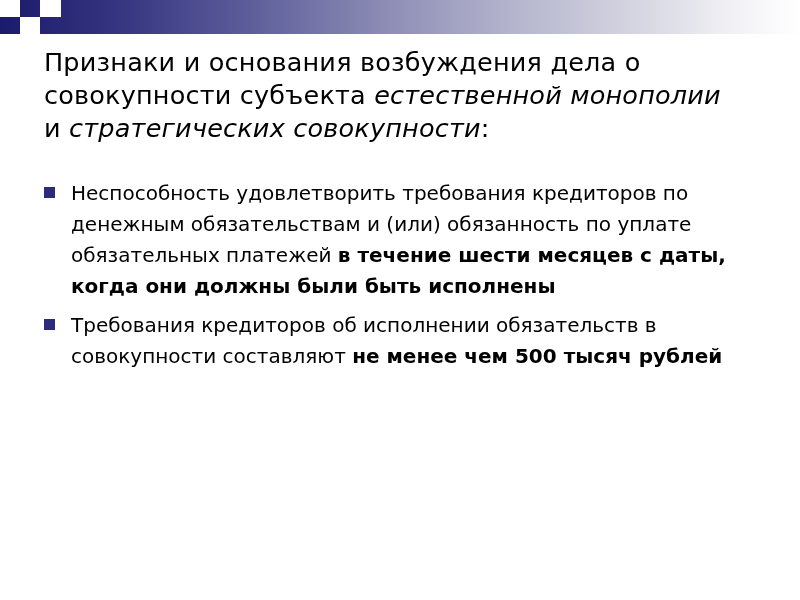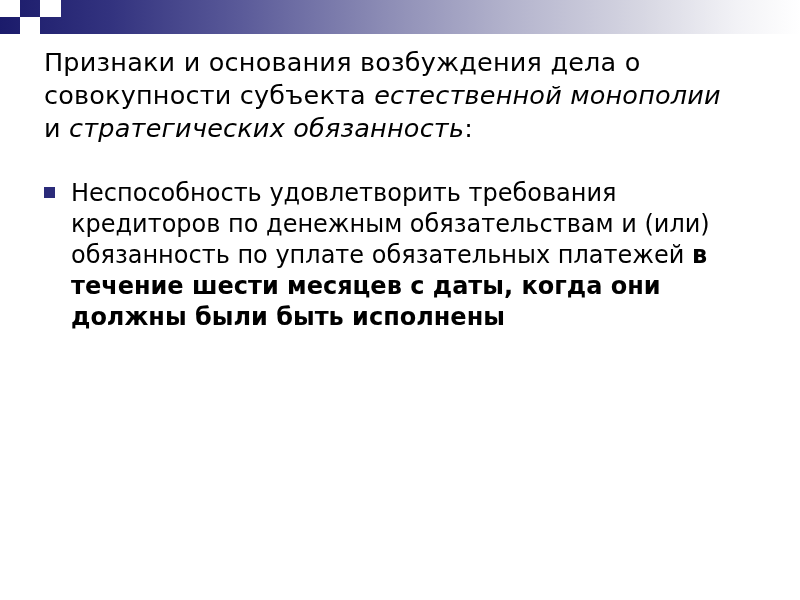--- a/index.html
+++ b/index.html
@@ -64,46 +64,52 @@
   .bullet-marker {
     flex: 0 0 auto;
     width: 11px;
     height: 11px;
     background: #2b2b7a;
     margin-top: 9px;
     margin-right: 16px;
   }
   .bullet-text {
     flex: 1 1 auto;
-    font-size: 24px;
+    font-size: 20px;
     line-height: 31px;
     color: #000000;
   }
   .bullet-text b { font-weight: bold; }
 </style>
 </head>
 <body>
 
 <div class="slide">
 
   <div class="banner">
     <div class="banner-sq sq1"></div>
     <div class="banner-sq sq2"></div>
     <div class="banner-sq sq3"></div>
   </div>
 
   <div class="title">
-    <span>Признаки и основания возбуждения дела о совокупности субъекта </span><i>естественной монополии</i><span> и </span><i>стратегических обязанность</i><span>:</span>
+    <span>Признаки и основания возбуждения дела о совокупности субъекта </span><i>естественной монополии</i><span> и </span><i>стратегических совокупности</i><span>:</span>
   </div>
 
   <div class="bullets">
 
     <div class="bullet-row">
       <span class="bullet-marker"></span>
       <div class="bullet-text">
         <span>Неспособность удовлетворить требования кредиторов по денежным обязательствам и (или) обязанность по уплате обязательных платежей </span><b>в течение шести месяцев с даты, когда они должны были быть исполнены</b>
       </div>
     </div>
 
+    <div class="bullet-row">
+      <span class="bullet-marker"></span>
+      <div class="bullet-text">
+        <span>Требования кредиторов об исполнении обязательств в совокупности составляют </span><b>не менее чем 500 тысяч рублей</b>
+      </div>
+    </div>
 
   </div>
 
 </div>
 
 </body></html>

